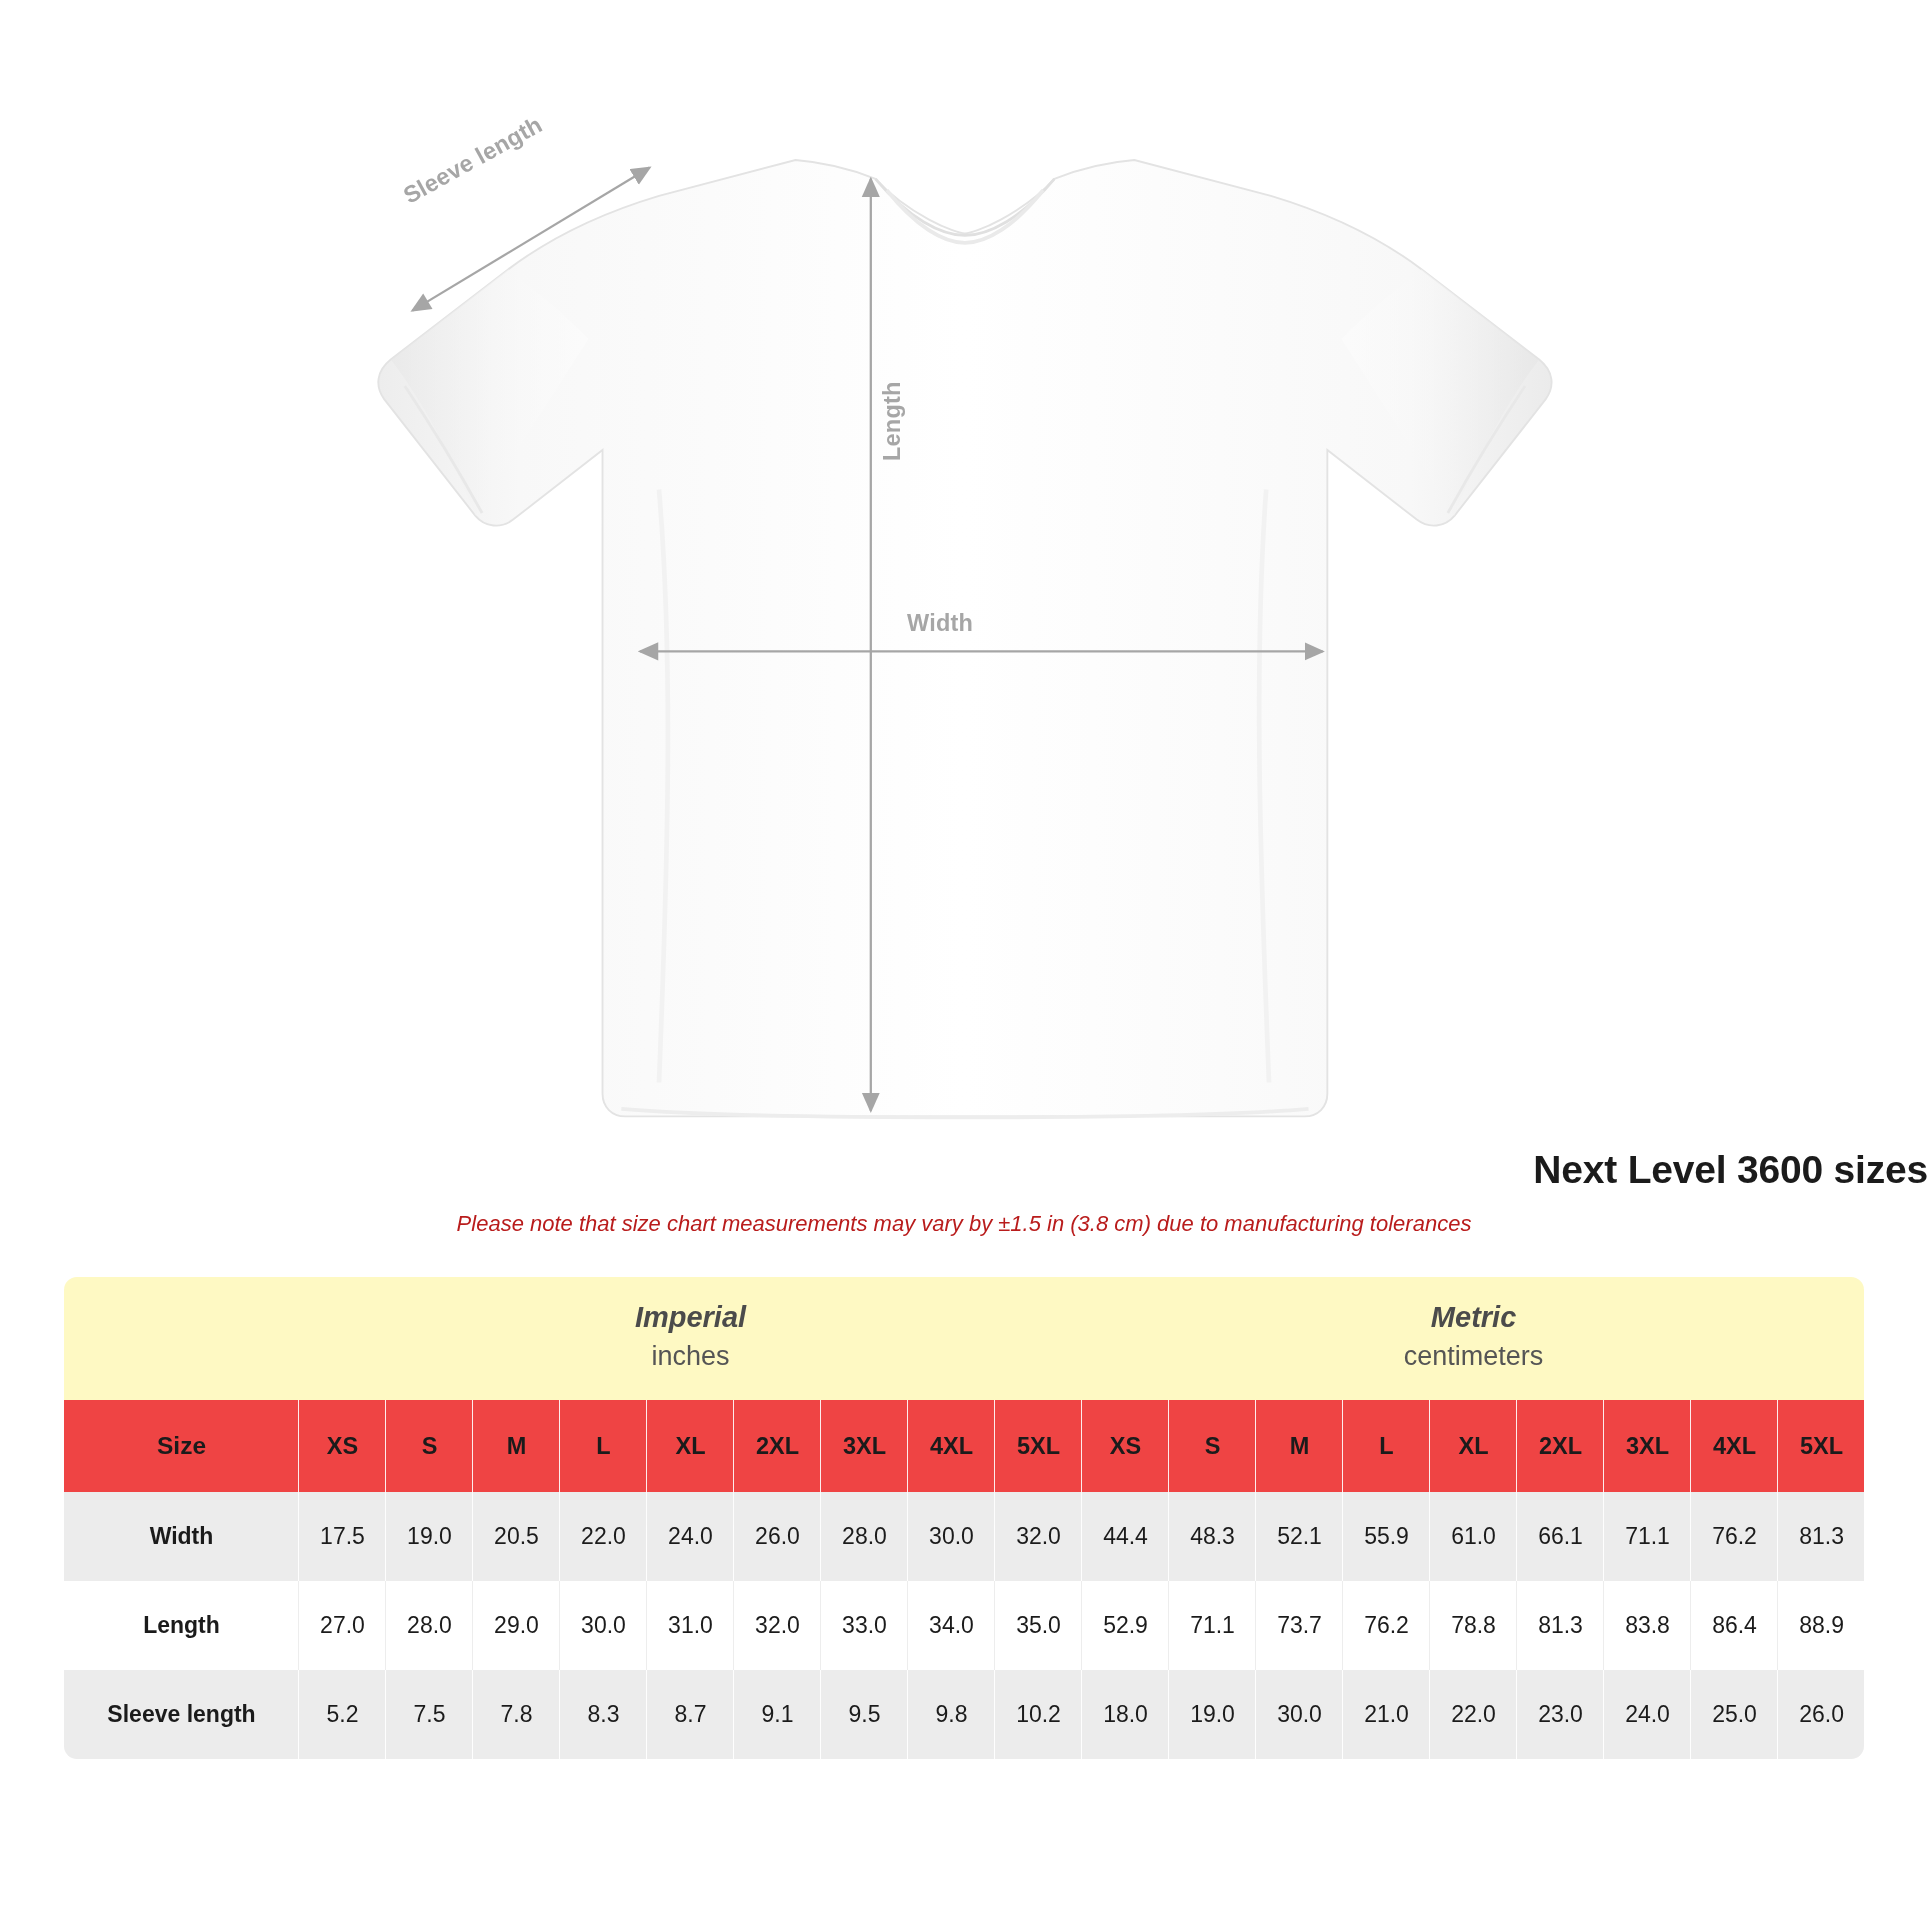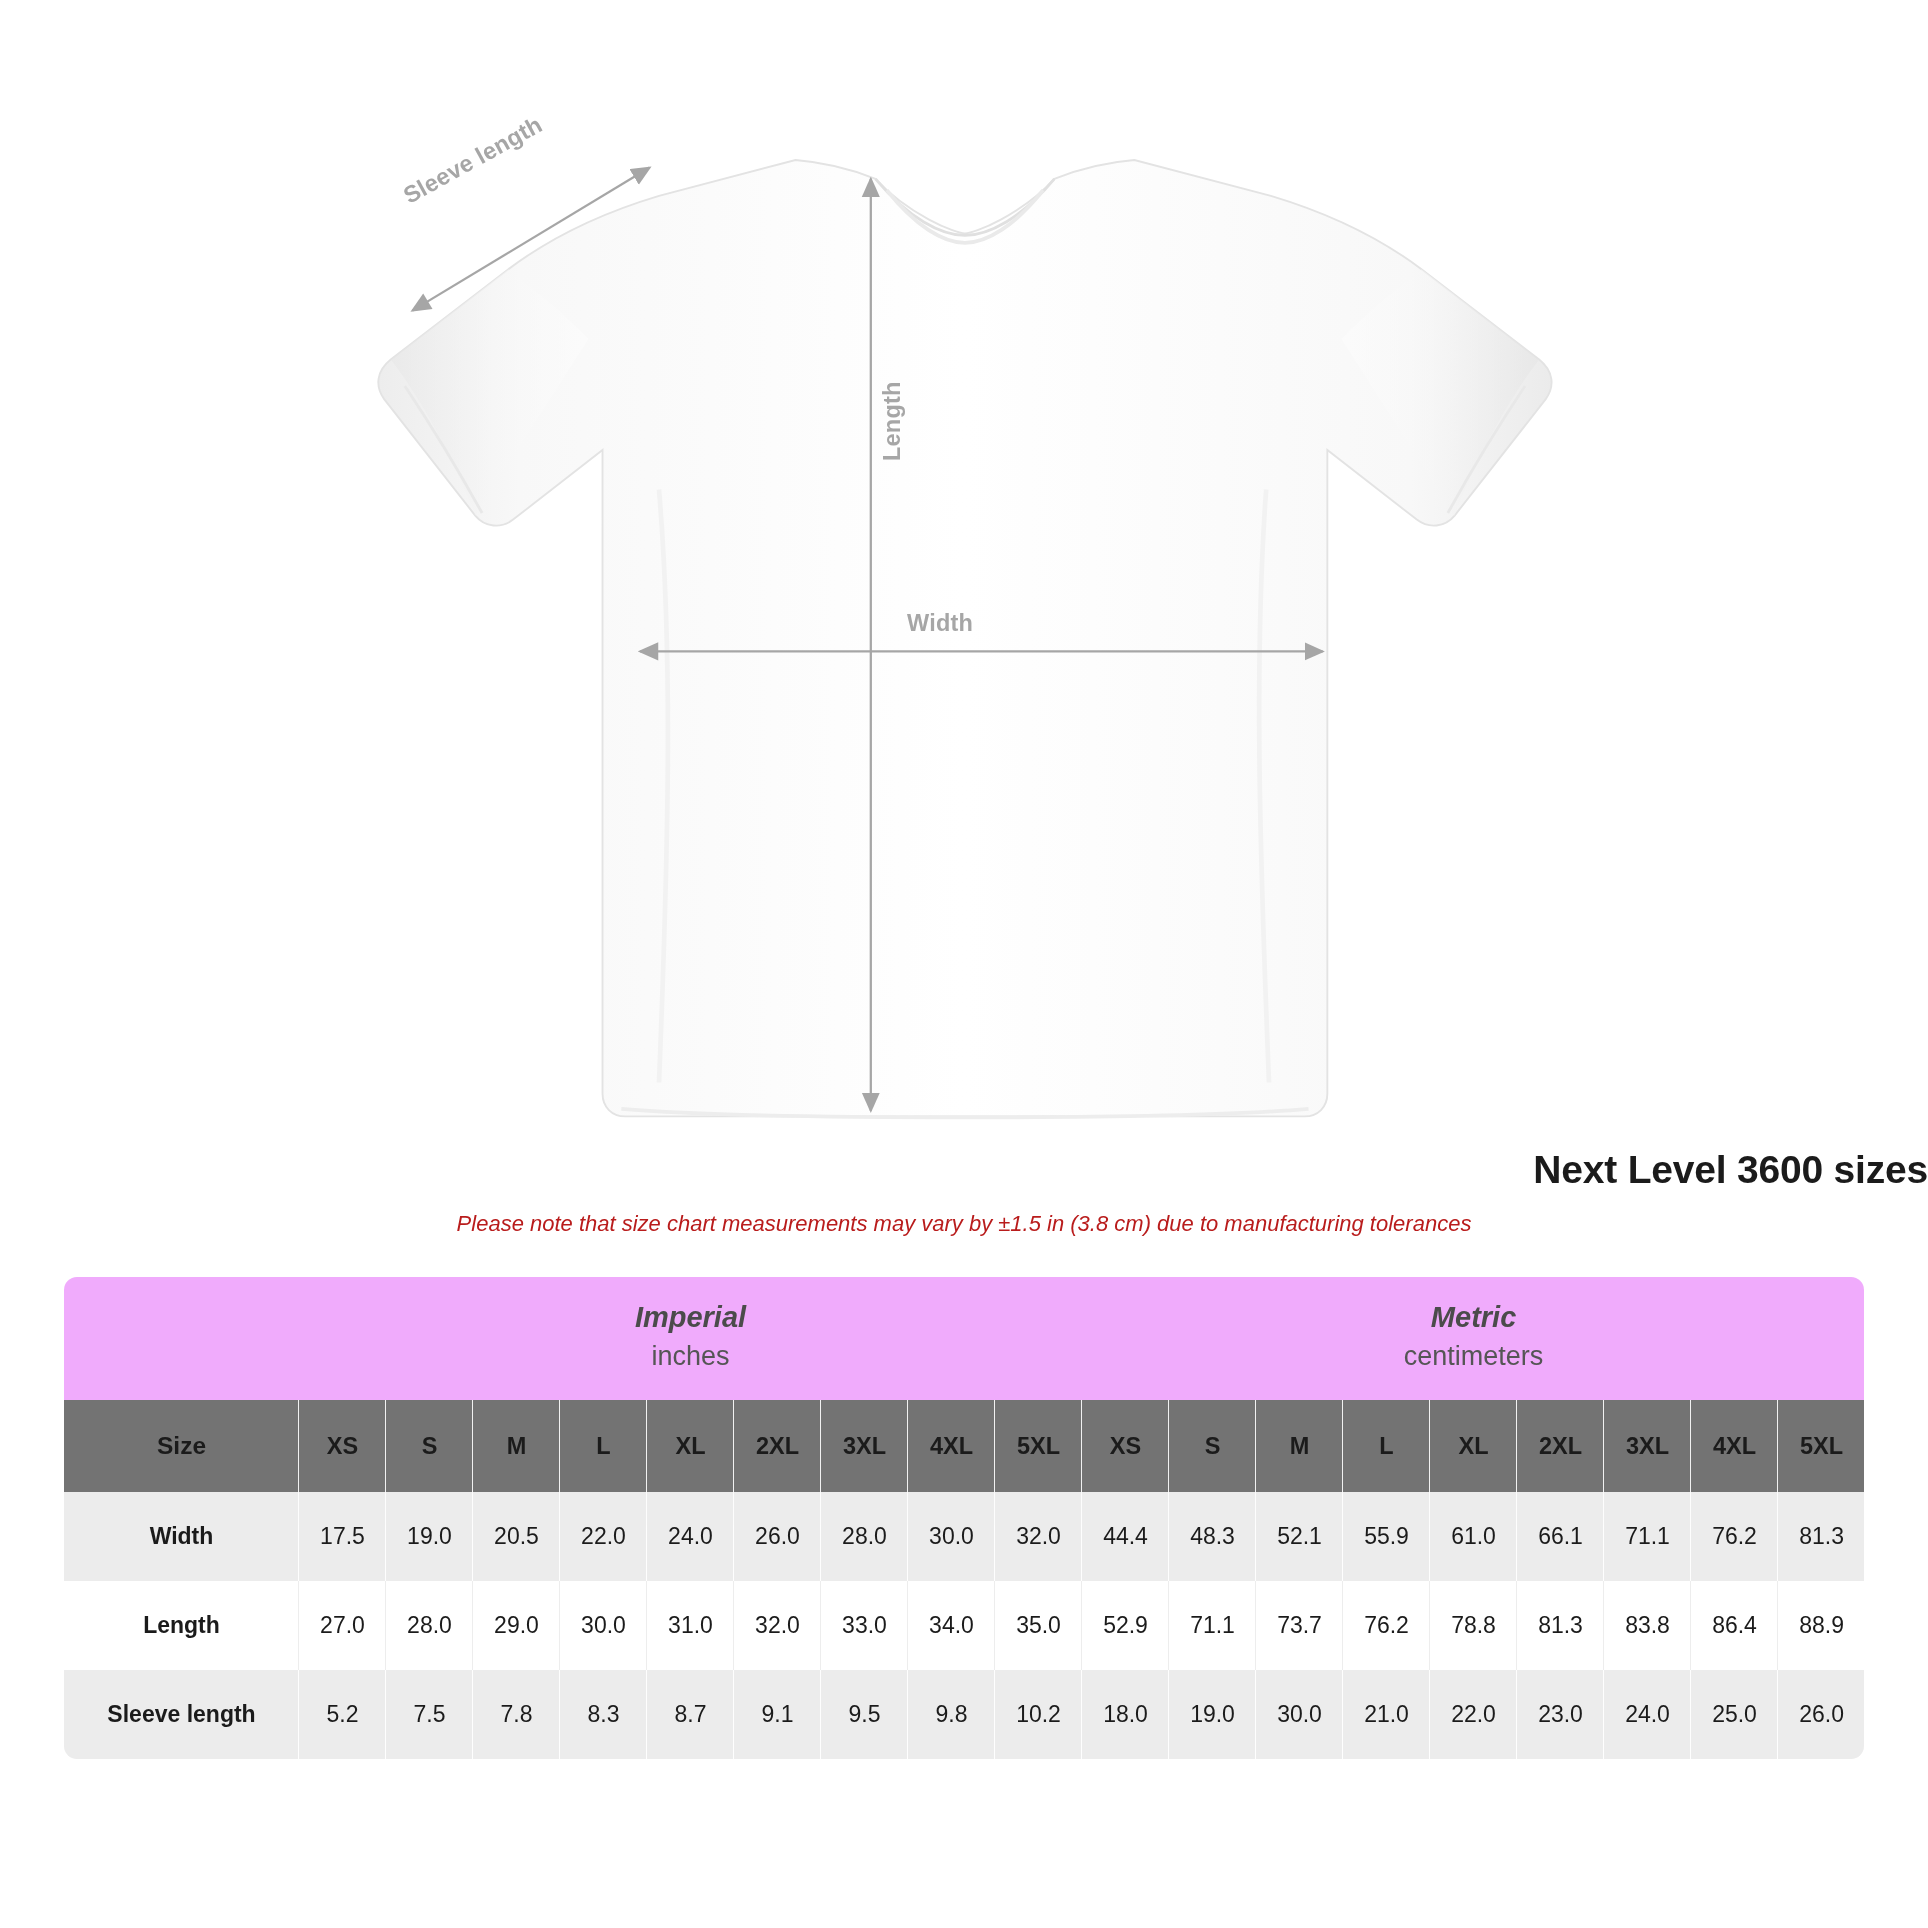--- a/index.html
+++ b/index.html
@@ -87,39 +87,39 @@
     table-layout: fixed;
   }
   table.size-table td, table.size-table th {
     text-align: center;
     vertical-align: middle;
     font-size: 23px;
     color: #1b1b1b;
     border: none;
   }
   .unit-head {
-    background: #f0abfc;
+    background: #fef9c3;
     height: 121px;
   }
   .unit-head .unit-name {
     font-size: 29px;
     font-weight: bold;
     font-style: italic;
     color: #4b4b4b;
     line-height: 1.25;
   }
   .unit-head .unit-sub {
     font-size: 27px;
     color: #555;
     font-weight: normal;
     font-style: normal;
     line-height: 1.6;
   }
   tr.header-row td {
-    background: #737373;
+    background: #ef4444;
     height: 90px;
     font-weight: bold;
     font-size: 23.5px;
     color: #1b1b1b;
   }
   tr.header-row td.rowlabel {
     font-size: 24.5px;
   }
   tr.data-row td {
     height: 87px;

